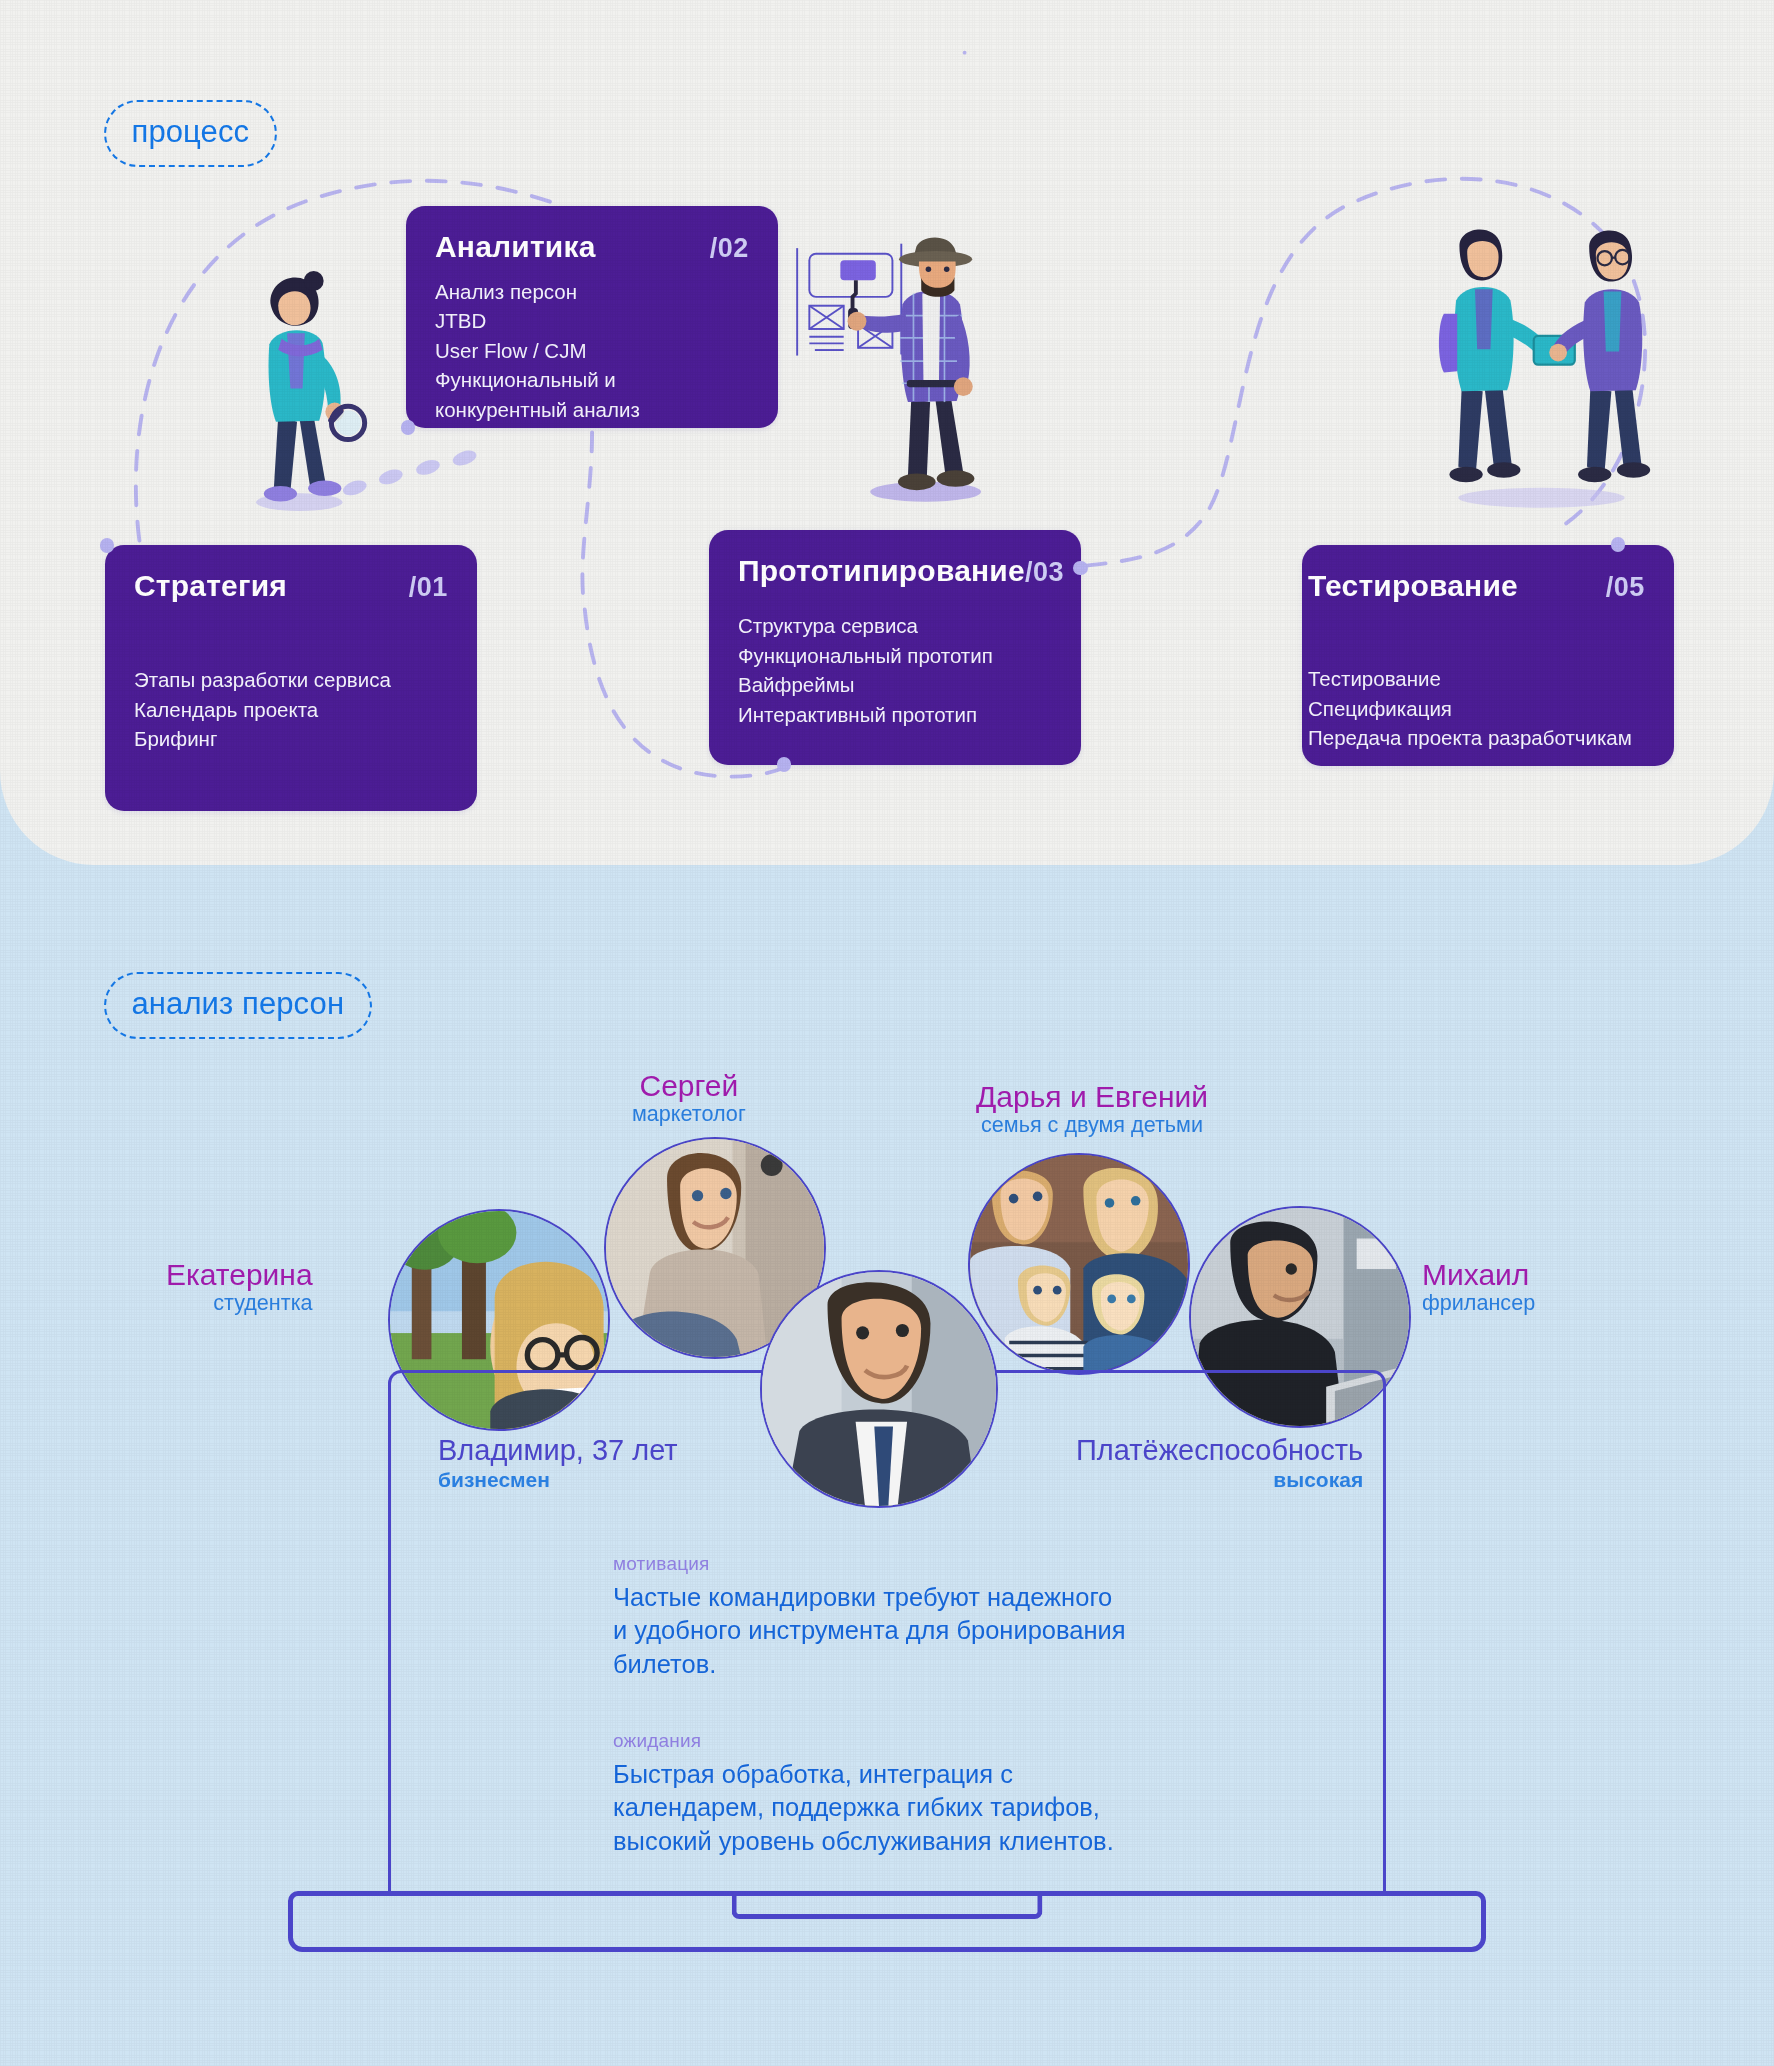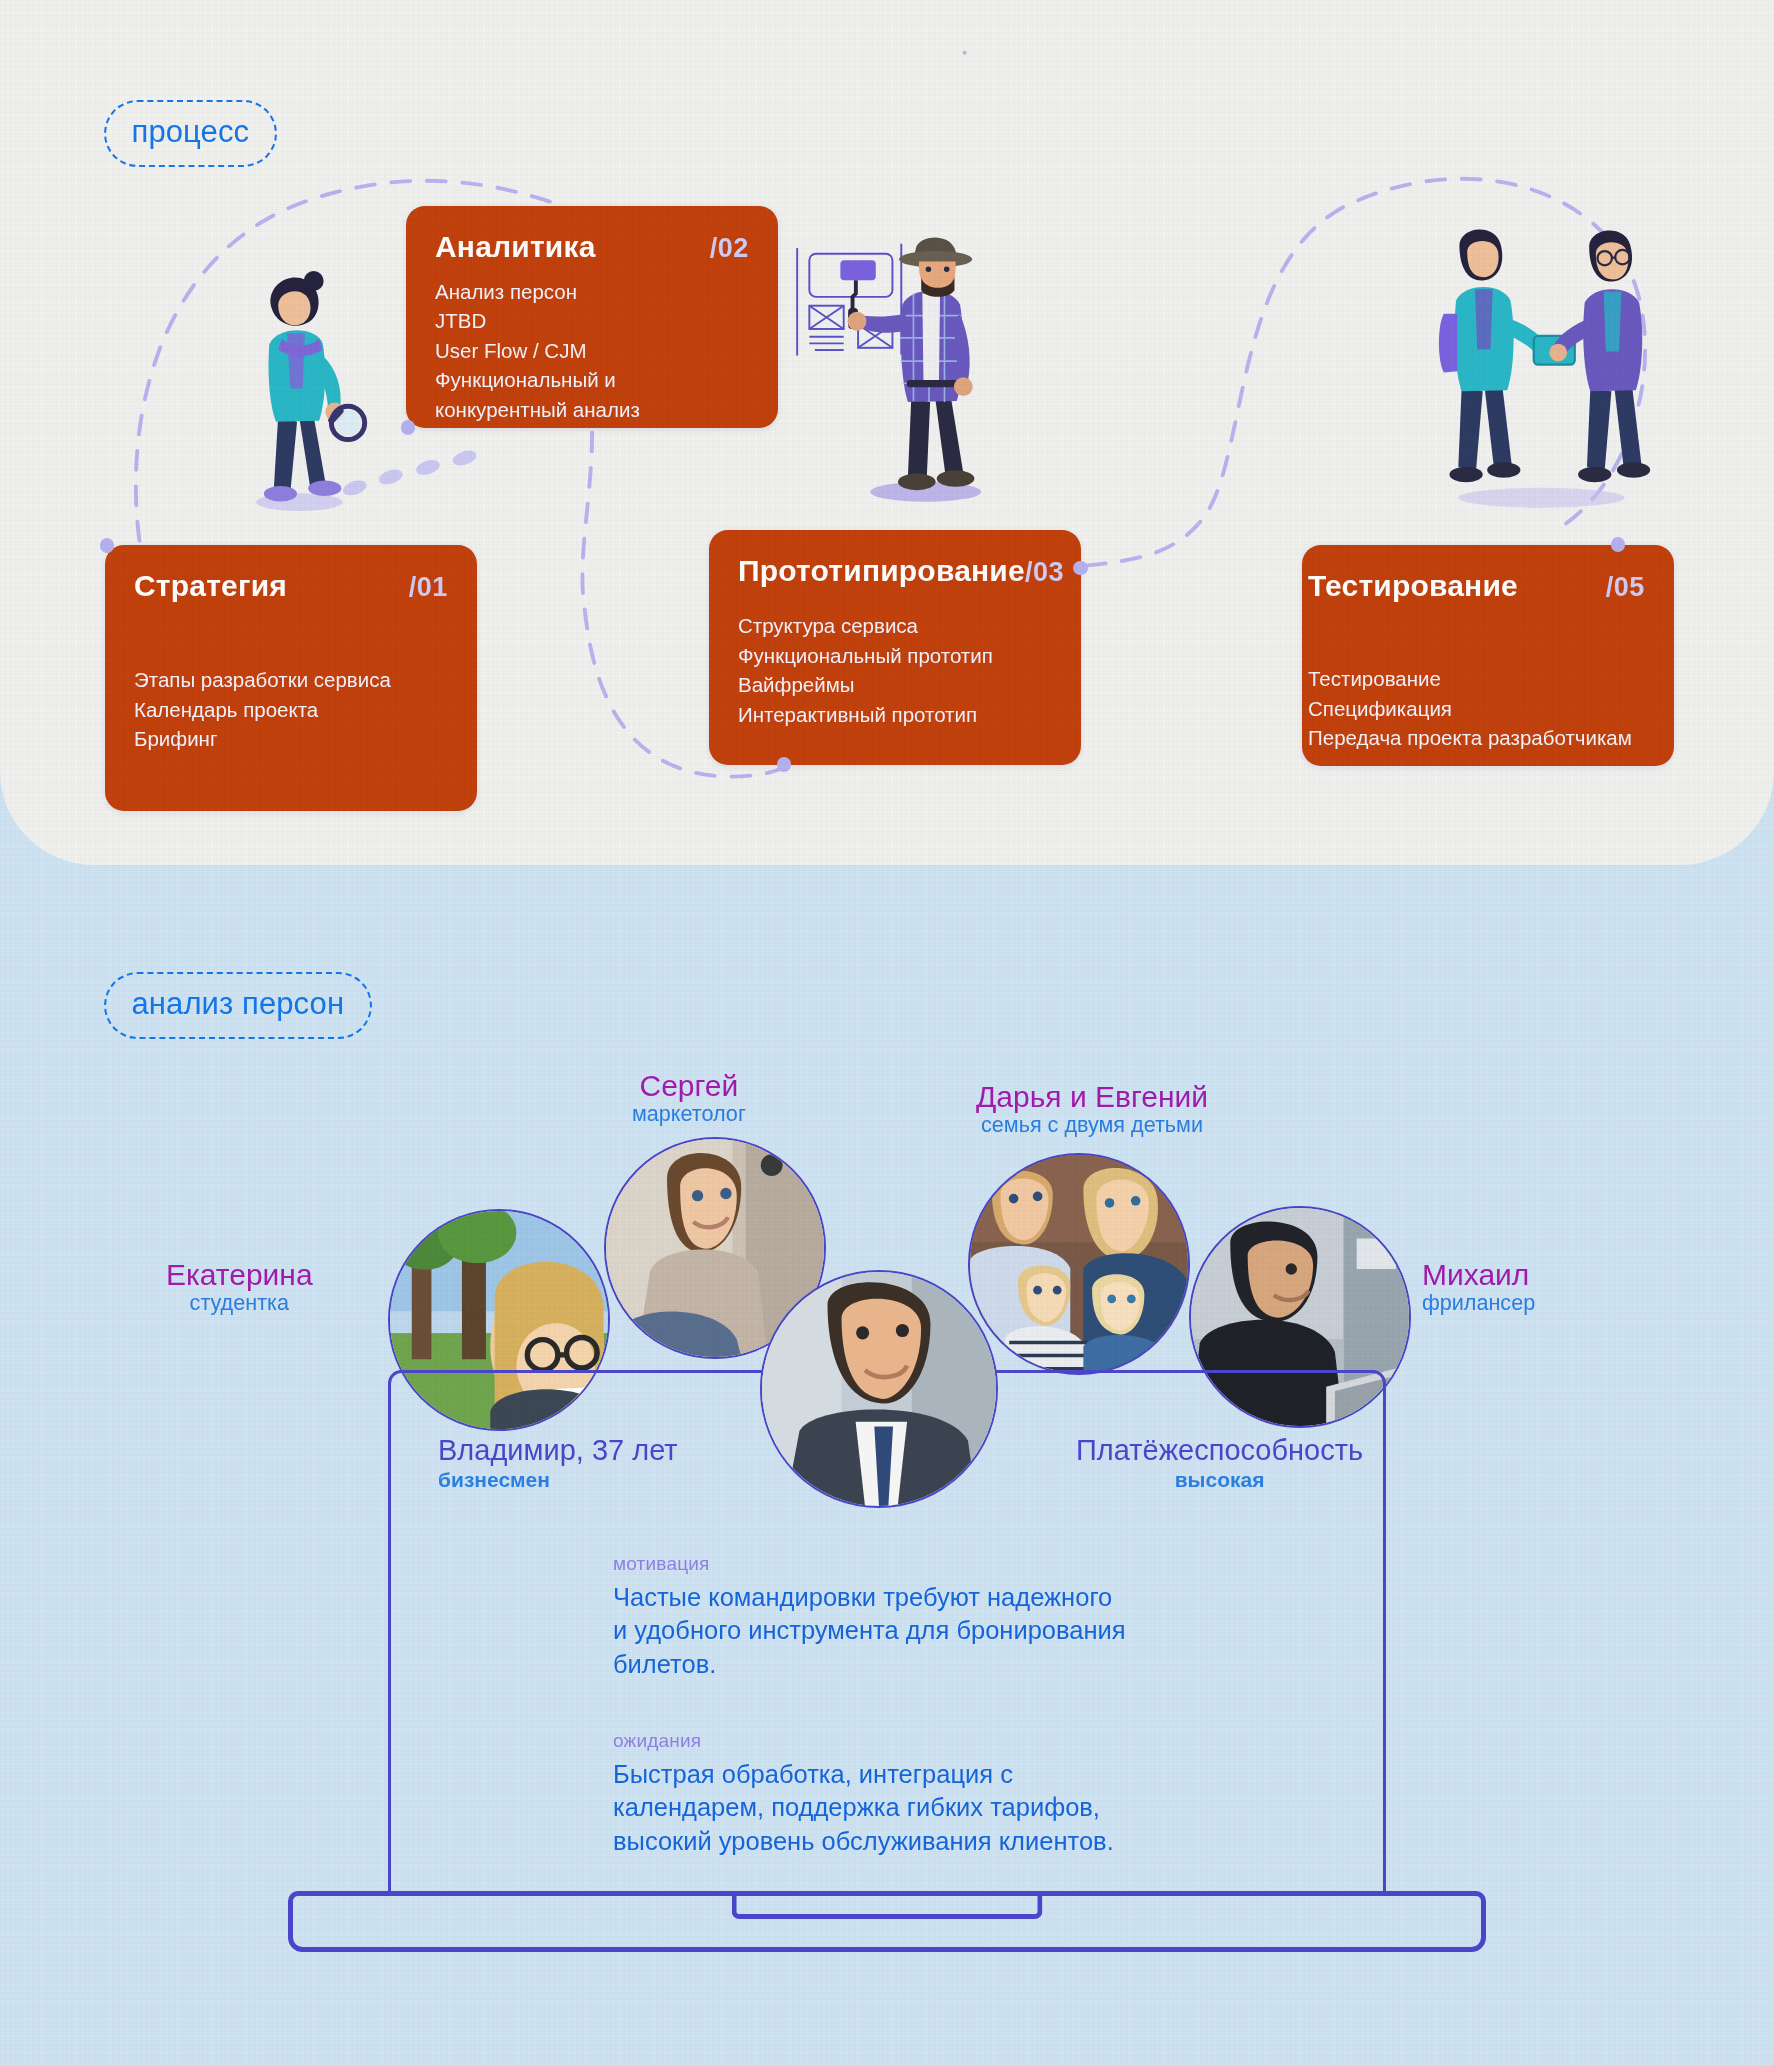--- a/index.html
+++ b/index.html
@@ -53,21 +53,21 @@
   .flow-path {
     position: absolute;
     left: 0; top: 0;
     width: 1774px; height: 865px;
     pointer-events: none;
   }
 
   
   .card {
     position: absolute;
-    background: #c2410c;
+    background: #4c1d95;
     border-radius: 19px;
     padding: 24.4px 29px 25.5px 29px;
     color: #ffffff;
     box-shadow: 0 1.1px 5.5px rgba(90,85,170,0.12);
   }
   .card-head {
     display: flex;
     align-items: baseline;
     justify-content: space-between;
     margin-bottom: 12.2px;
@@ -125,21 +125,21 @@
     color: #a21caf;
     line-height: 1.08;
     white-space: nowrap;
   }
   .persona-role {
     font-size: 21.6px;
     color: #2a7fe0;
     line-height: 1.15;
     white-space: nowrap;
   }
-  .ta-right { text-align: center; }
+  .ta-right { text-align: right; }
   .ta-center { text-align: center; }
 
   #label-ekaterina { left: 166px;  top: 1259px; }
   #label-sergey    { left: 632px; top: 1070px; }
   #label-darya     { left: 976px; top: 1081px; }
   #label-mikhail   { left: 1422px; top: 1259px; }
 
   
   .persona-circle {
     position: absolute;

